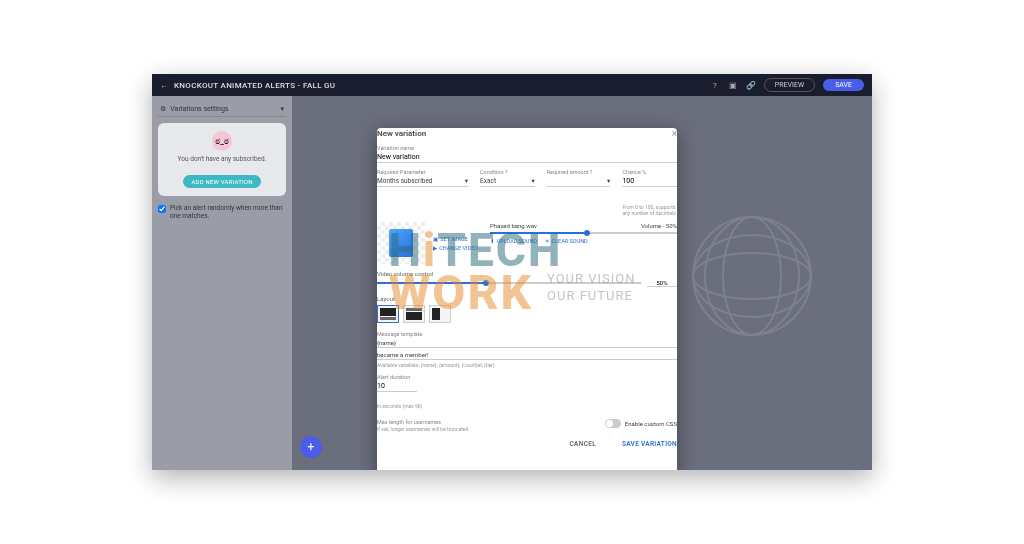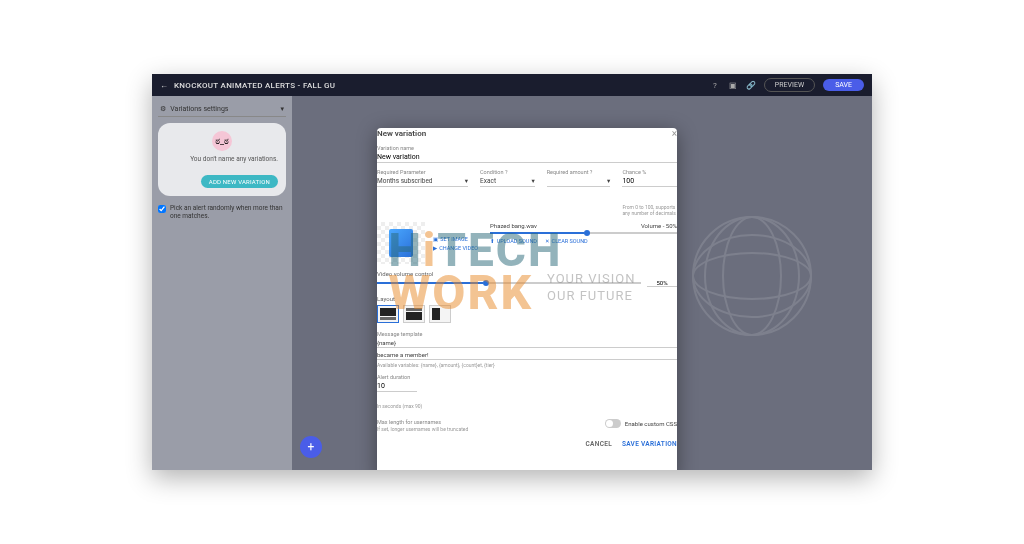--- a/index.html
+++ b/index.html
@@ -8,21 +8,21 @@
 .topbar{height:22px;background:#1a1d2e;display:flex;align-items:center;padding:0 8px;color:#ddd;font-size:8px}
 .back-arrow{margin-right:6px;cursor:pointer}
 .topbar-title{flex:1;font-weight:500;letter-spacing:0.3px}
 .topbar-icons{display:flex;gap:8px;align-items:center}
 .topbar-icon{width:10px;height:10px;display:flex;align-items:center;justify-content:center;color:#aaa;cursor:pointer}
 .btn-preview{border:1px solid #555;border-radius:10px;padding:2px 10px;font-size:7px;color:#ccc;cursor:pointer}
 .btn-save{background:#4a5de8;border-radius:10px;padding:2px 12px;font-size:7px;color:#fff;cursor:pointer}
 .body-area{display:flex;height:calc(100% - 22px);position:relative}
 .sidebar{width:140px;background:#9a9da8;padding:6px;display:flex;flex-direction:column}
 .side-header{display:flex;align-items:center;gap:4px;font-size:7px;color:#333;padding:3px 2px;border-bottom:1px solid #888}
-.side-card{background:#e8e9ec;border-radius:12px;padding:8px;margin-top:6px;text-align:right}
+.side-card{background:#e8e9ec;border-radius:6px;padding:8px;margin-top:6px;text-align:center}
 .avatar{width:20px;height:20px;background:#f5c6d6;border-radius:50%;margin:0 auto 4px;display:flex;align-items:center;justify-content:center;font-size:9px}
 .side-text{font-size:6.5px;color:#555;margin-bottom:6px}
 .btn-add-var{background:#3db8c4;color:#fff;border-radius:10px;padding:3px 8px;font-size:6px;display:inline-block;cursor:pointer;letter-spacing:0.2px}
 .side-check{display:flex;align-items:flex-start;gap:4px;margin-top:8px;font-size:6.5px;color:#333}
 .side-check input{width:8px;height:8px;margin-top:1px}
 .main{flex:1;background:#6b6e7d;position:relative}
 .fab{position:absolute;left:8px;bottom:12px;width:22px;height:22px;background:#4a5de8;border-radius:50%;color:#fff;display:flex;align-items:center;justify-content:center;font-size:12px;cursor:pointer}
 .bottom-toolbar{position:absolute;bottom:8px;left:50%;transform:translateX(-50%);background:#d4d6dd;border-radius:4px;padding:3px 6px;display:flex;gap:10px;align-items:center}
 .tool-item{display:flex;flex-direction:column;align-items:center;font-size:5px;color:#555;cursor:pointer}
 .tool-icon{width:10px;height:10px;color:#666}
@@ -57,21 +57,21 @@
 .layout-opt{width:22px;height:18px;border:1px solid #ccc;background:#f4f4f4;cursor:pointer;display:flex;flex-direction:column;padding:2px;gap:1px}
 .layout-opt.active{border-color:#2a6fd8}
 .lo-bar{background:#666;height:3px}
 .lo-box{background:#222;flex:1}
 .msg-template{border-bottom:1px solid #ccc;padding:1px 0;font-size:6px;margin-bottom:2px}
 .bottom-row{display:flex;justify-content:space-between;align-items:flex-start;margin-top:10px}
 .bottom-left{flex:1}
 .toggle-row{display:flex;align-items:center;gap:4px;font-size:6px}
 .toggle{width:16px;height:9px;background:#ccc;border-radius:5px;position:relative;cursor:pointer}
 .toggle-knob{width:7px;height:7px;background:#fff;border-radius:50%;position:absolute;top:1px;left:1px}
-.modal-actions{display:flex;justify-content:flex-end;gap:10px;margin-top:8px;font-size:6.5px}
+.modal-actions{display:flex;justify-content:flex-end;gap:26px;margin-top:8px;font-size:6.5px}
 .btn-cancel{color:#666;cursor:pointer;font-weight:600;letter-spacing:0.3px}
 .btn-save-var{color:#2a6fd8;cursor:pointer;font-weight:600;letter-spacing:0.3px}
 .watermark{position:absolute;left:50%;top:50%;transform:translate(-50%,-50%);pointer-events:none;opacity:0.5;text-align:left;z-index:5}
 .wm-top{font-size:46px;font-weight:800;color:#2a6a7a;letter-spacing:2px;line-height:0.9}
 .wm-top .i-dot{color:#e88a2a}
 .wm-bot{font-size:48px;font-weight:800;color:#e88a2a;letter-spacing:2px;line-height:0.9;display:inline-block}
 .wm-tag{display:inline-block;vertical-align:top;margin-left:10px;font-size:13px;color:#888;letter-spacing:1px;line-height:1.3}
 .globe{position:absolute;right:60px;top:120px;width:120px;height:120px;opacity:0.12;pointer-events:none}
 .globe div{position:absolute;border:2px solid #fff;border-radius:50%}
 </style>
@@ -95,21 +95,21 @@
   <div class="body-area">
 
     <div class="sidebar">
       <div class="side-header">
         <span>⚙</span>
         <span>Variations settings</span>
         <span style="margin-left:auto">▾</span>
       </div>
       <div class="side-card">
         <div class="avatar">ಠ_ಠ</div>
-        <div class="side-text">You don't name any variations.</div>
+        <div class="side-text">You don't have any subscribed.</div>
         <span class="btn-add-var">ADD NEW VARIATION</span>
       </div>
       <label class="side-check">
         <input type="checkbox" checked="" style="">
         <span>Pick an alert randomly when more than one matches.</span>
       </label>
     </div>
 
     <div class="main">
       <div class="globe">

